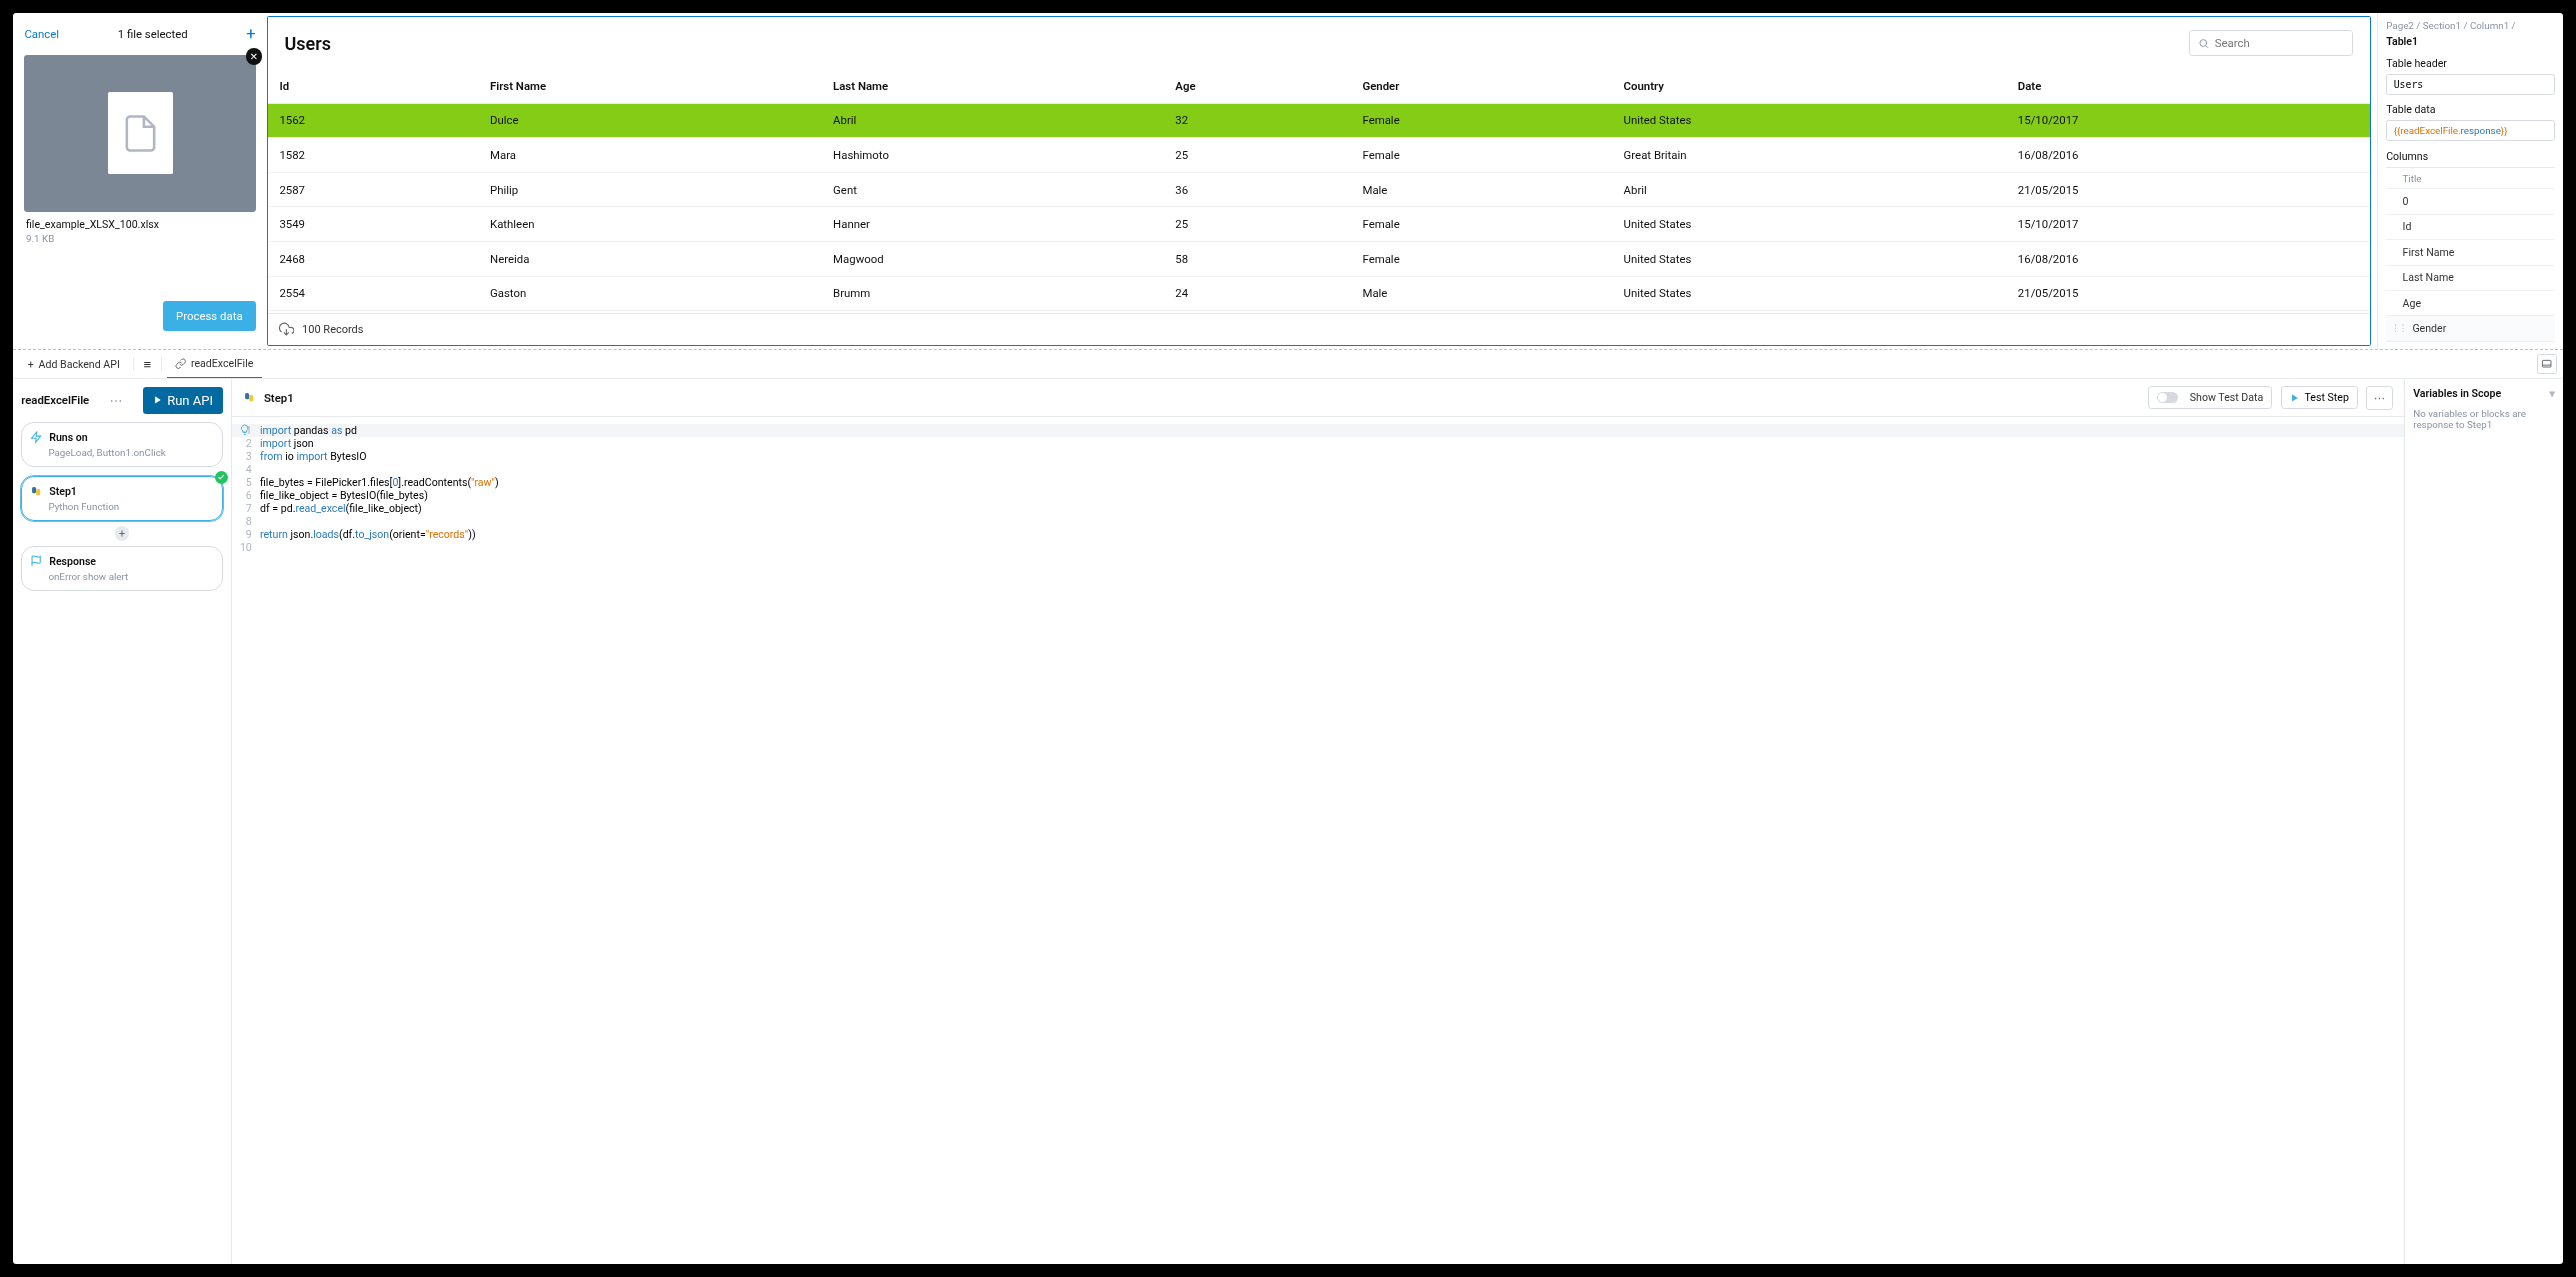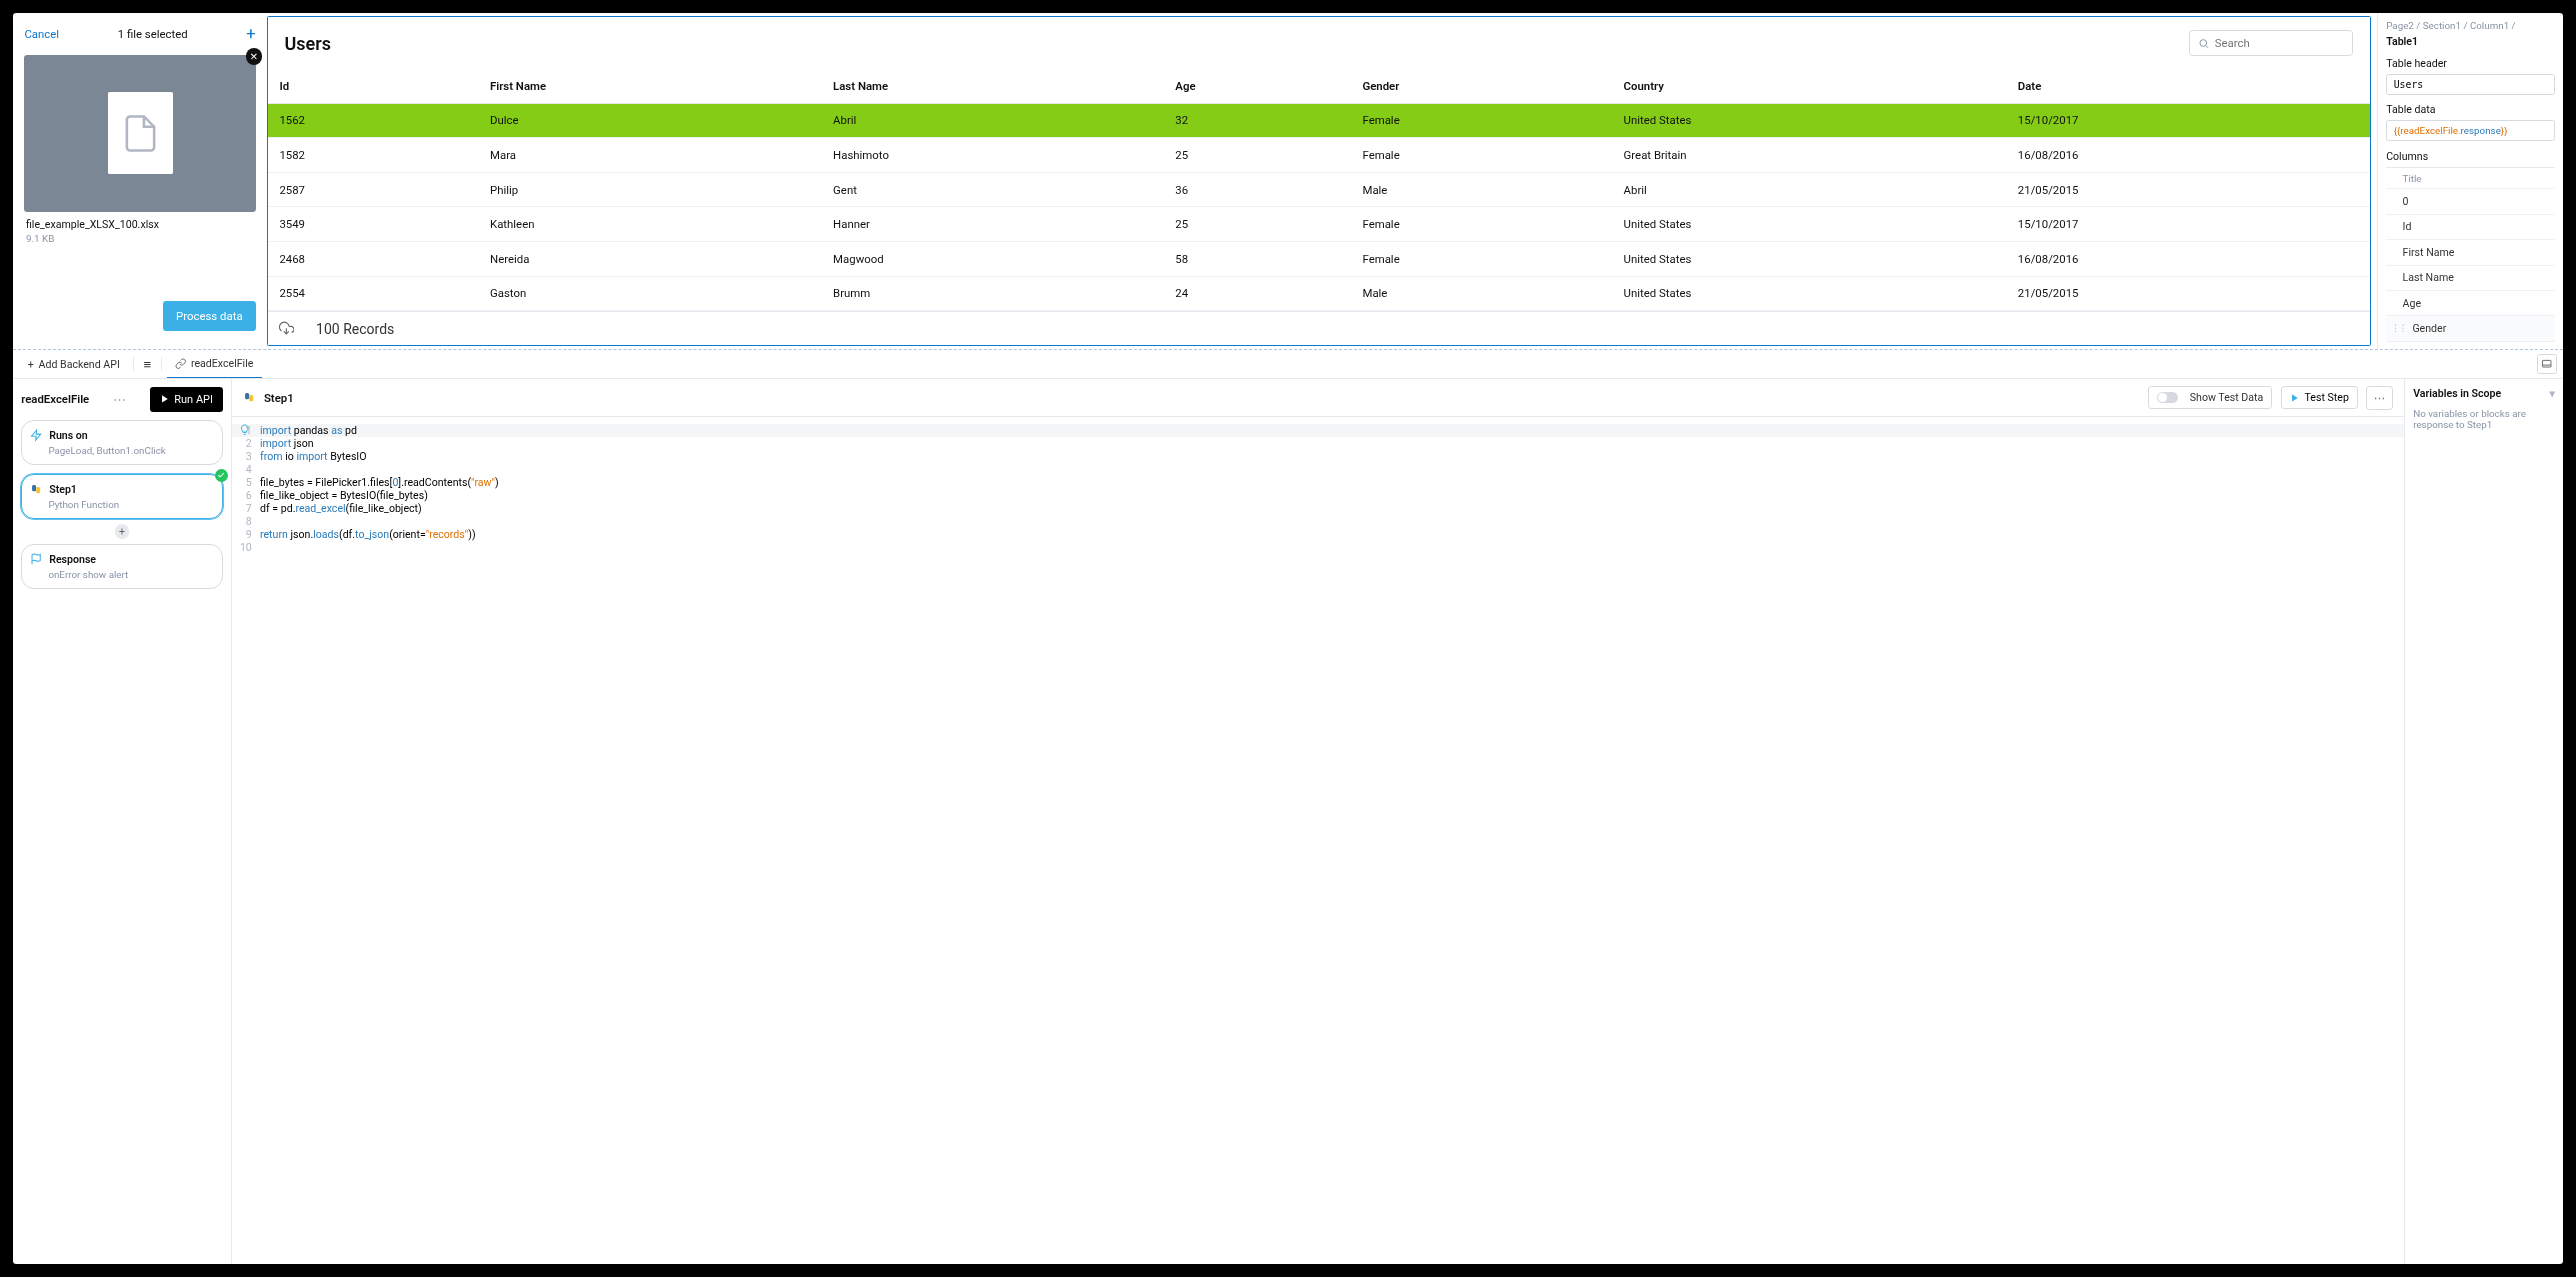--- a/index.html
+++ b/index.html
@@ -26,21 +26,21 @@
 .table-header-row { display: flex; align-items: center; justify-content: space-between; padding: 13px 16.4px; }
 .table-title { font-size: 18px; font-weight: 600; color: #111; }
 .search-box { display: flex; align-items: center; border: 0.8px solid #d6dae0; border-radius: 3.3px; padding: 4.9px 8.2px; width: 164px; }
 .search-box input { border: none; outline: none; font-size: 11.4px; width: 100%; margin-left: 4.9px; color: #333; }
 .search-box svg { width: 13px; height: 13px; color: #8a94a6; }
 .data-table { width: 100%; border-collapse: collapse; }
 .data-table th { text-align: left; font-size: 11.4px; font-weight: 600; color: #111; padding: 9.8px 11.4px; border-bottom: 0.8px solid #e6e9ed; }
 .data-table td { font-size: 11.4px; color: #111; padding: 9.8px 11.4px; border-bottom: 0.8px solid #eef0f3; }
 .data-table tbody tr:first-child { background: #84cc16; }
 .table-scroll { flex: 1; overflow: hidden; }
-.table-footer { display: flex; align-items: center; gap: 22px; padding: 8.2px 11.4px; border-top: 0.8px solid #e6e9ed; font-size: 14px; color: #333; }
+.table-footer { display: flex; align-items: center; gap: 8px; padding: 8.2px 11.4px; border-top: 0.8px solid #e6e9ed; font-size: 11px; color: #333; }
 .cloud-icon { width: 14.7px; height: 14.7px; }
 
 .props-panel { width: 186px; border-left: 0.8px solid #e6e9ed; padding: 6.5px 8.2px; overflow: hidden; }
 .breadcrumb { font-size: 9.8px; color: #8a94a6; margin-bottom: 4.9px; }
 .breadcrumb span { cursor: pointer; }
 .prop-title { font-size: 10.6px; font-weight: 600; color: #111; margin-bottom: 8.2px; }
 .prop-label { font-size: 10.6px; color: #111; margin: 8.2px 0 4.1px; }
 .prop-input { width: 100%; border: 0.8px solid #d6dae0; border-radius: 2.5px; padding: 4.1px 6.5px; font-size: 9.8px; font-family: Menlo, monospace; }
 .prop-input.expr { color: #e07000; }
 .prop-input.expr .fn { color: #2b7bb9; }
@@ -57,21 +57,21 @@
 .ham-icon { font-size: 13px; color: #333; padding: 0 4.9px; cursor: pointer; }
 .tab-active { display: flex; align-items: center; gap: 4.9px; font-size: 10.6px; color: #333; padding: 0 8.2px; border-bottom: 1.6px solid #0b78d0; height: 100%; }
 .tab-link-icon { width: 11.4px; height: 11.4px; }
 .panel-toggle { margin-left: auto; padding: 3.3px; border: 0.8px solid #d6dae0; border-radius: 2.5px; cursor: pointer; }
 .panel-toggle svg { width: 11.4px; height: 11.4px; display: block; }
 
 .workflow-row { flex: 1; display: flex; overflow: hidden; }
 .wf-left { width: 219px; border-right: 0.8px solid #e6e9ed; padding: 8.2px; display: flex; flex-direction: column; gap: 8.2px; }
 .wf-left-header { display: flex; align-items: center; justify-content: space-between; }
 .wf-name { font-size: 11.4px; font-weight: 600; color: #111; }
-.runapi-btn { display: flex; align-items: center; gap: 4.9px; background: #000000; color: #fff; border: none; border-radius: 3.3px; padding: 5.7px 9.8px; font-size: 11px; cursor: pointer; }
+.runapi-btn { display: flex; align-items: center; gap: 4.9px; background: #0369a1; color: #fff; border: none; border-radius: 3.3px; padding: 5.7px 9.8px; font-size: 13px; cursor: pointer; }
 .wf-card { border: 0.8px solid #d6dae0; border-radius: 13px; padding: 8.2px; position: relative; }
 .wf-card.selected { border-color: #3ab0e6; box-shadow: 0 0 0 0.8px #3ab0e6; }
 .wf-card-title { font-size: 10.6px; font-weight: 600; color: #111; display: flex; align-items: center; gap: 6.5px; }
 .wf-card-sub { font-size: 9.8px; color: #8a94a6; margin-top: 3.3px; margin-left: 18px; }
 .wf-badge { position: absolute; top: -5.7px; right: -5.7px; width: 13px; height: 13px; background: #22c55e; border-radius: 50%; display: flex; align-items: center; justify-content: center; }
 .wf-badge svg { width: 8.2px; height: 8.2px; color: #fff; }
 .wf-add-dot { width: 14.7px; height: 14.7px; border-radius: 50%; background: #e6e9ed; color: #666; display: flex; align-items: center; justify-content: center; font-size: 10.6px; margin: -3.3px auto; cursor: pointer; }
 .bolt-icon, .py-icon, .flag-icon { width: 12.3px; height: 12.3px; flex-shrink: 0; }
 
 .wf-center { flex: 1; display: flex; flex-direction: column; }

